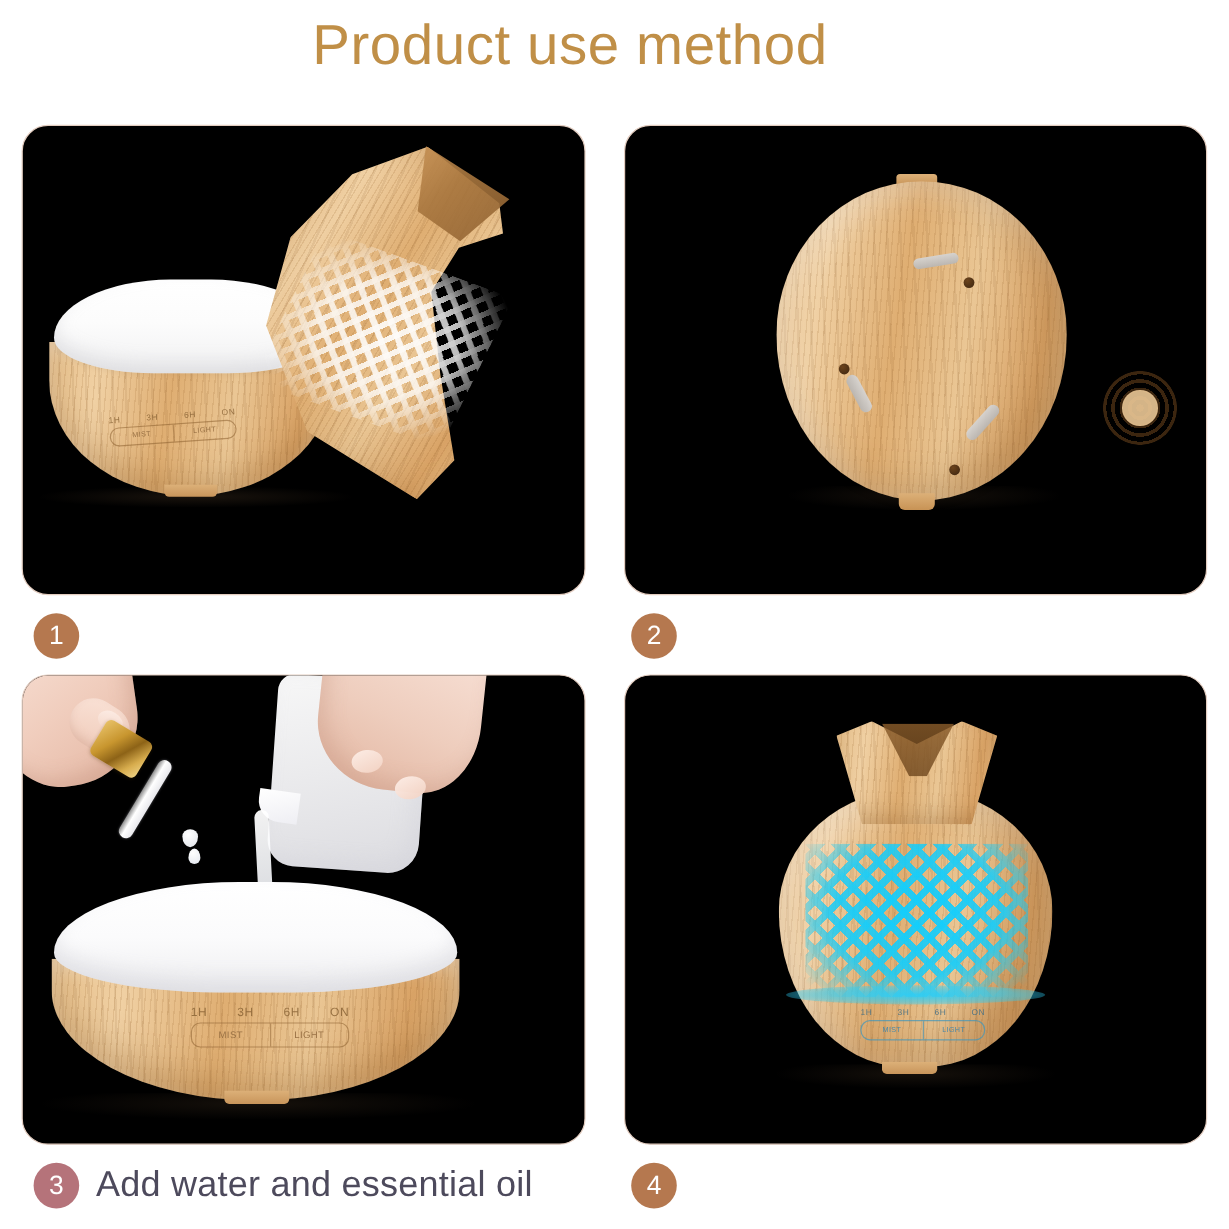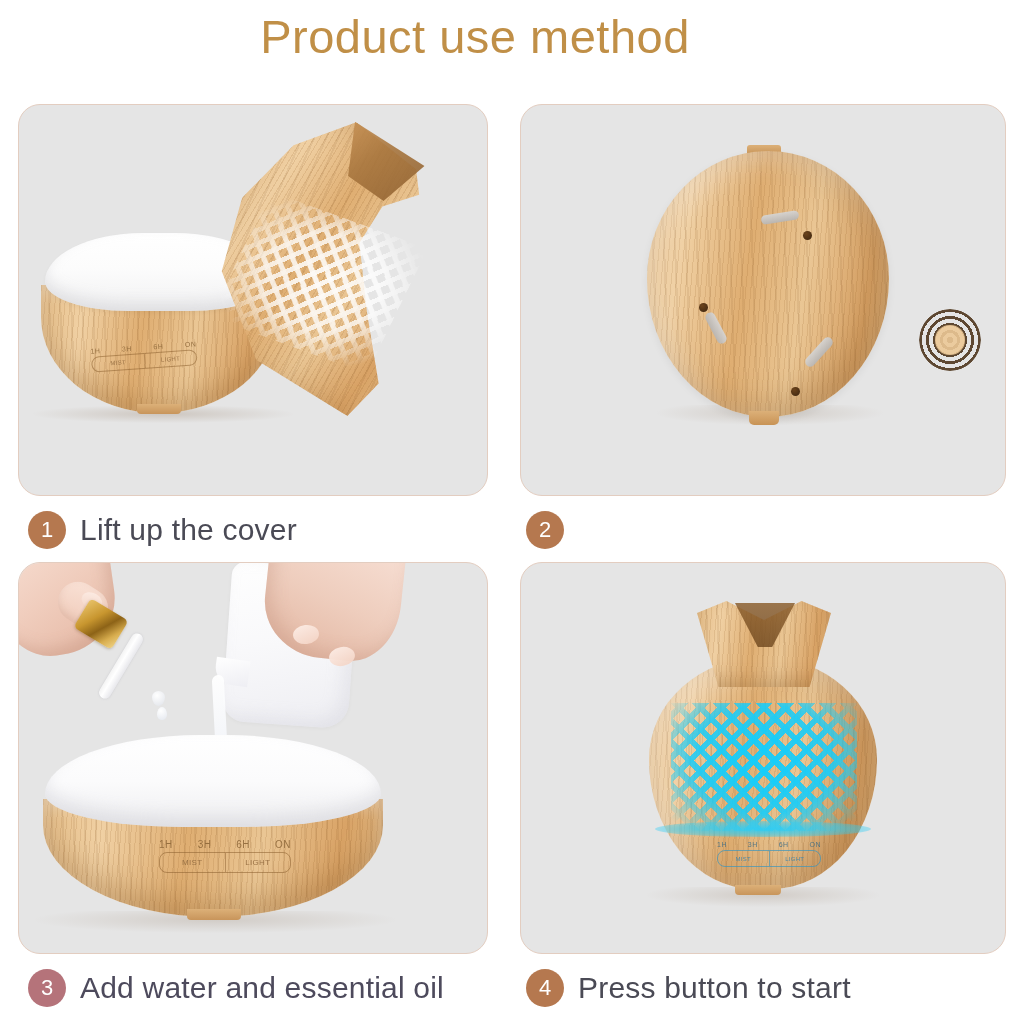--- a/index.html
+++ b/index.html
@@ -23,21 +23,21 @@
     color:#c08f47;
     line-height:1.25;
     white-space:nowrap;
   }
 
   
   .card{
     position:absolute;
     border:1.4px solid #e3cdc0;
     border-radius:22px;
-    background:#e5e5e5;
+    background:#000000;
     overflow:hidden;
   }
   #card1{left:18px;  top:104px; width:468px; height:390px;}
   #card2{left:520px; top:104px; width:484px; height:390px;}
   #card3{left:18px;  top:562px; width:468px; height:390px;}
   #card4{left:520px; top:562px; width:484px; height:390px;}
 
   .stage{position:absolute;inset:0;}
 
   
@@ -464,30 +464,28 @@
           <span class="ctrl-half">LIGHT</span>
         </div>
       </div>
 
       <div class="p4-foot"></div>
     </div>
   </div>
 
   <div class="caption" id="cap1">
     <div class="badge" style="background: rgb(181, 120, 79);">1</div>
-    <div class="cap-text">Lift up the cover</div>
   </div>
 
   <div class="caption" id="cap2">
     <div class="badge" style="background: rgb(181, 120, 79);">2</div>
   </div>
 
   <div class="caption" id="cap3">
     <div class="badge" style="background: rgb(181, 115, 122);">3</div>
     <div class="cap-text">Add water and essential oil</div>
   </div>
 
   <div class="caption" id="cap4">
     <div class="badge" style="background: rgb(181, 120, 79);">4</div>
-    <div class="cap-text">Press button to start</div>
   </div>
 
 </div>
 
 </body></html>

